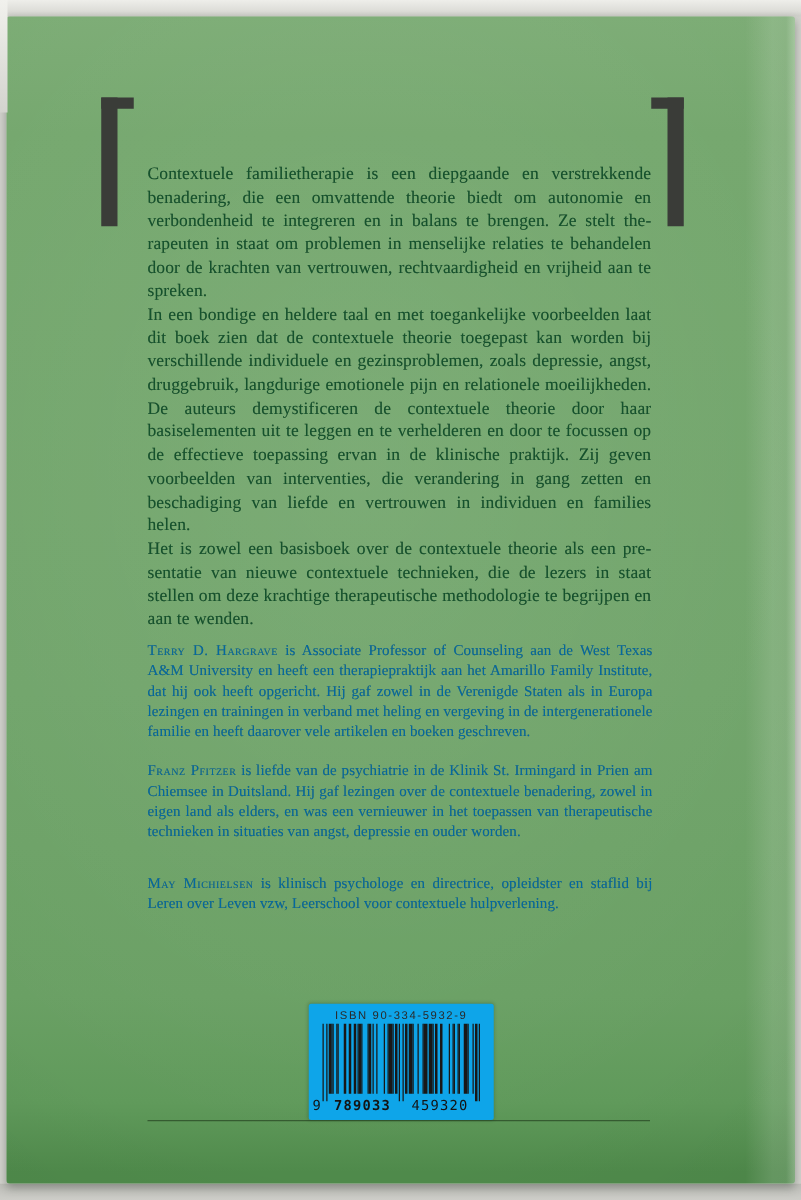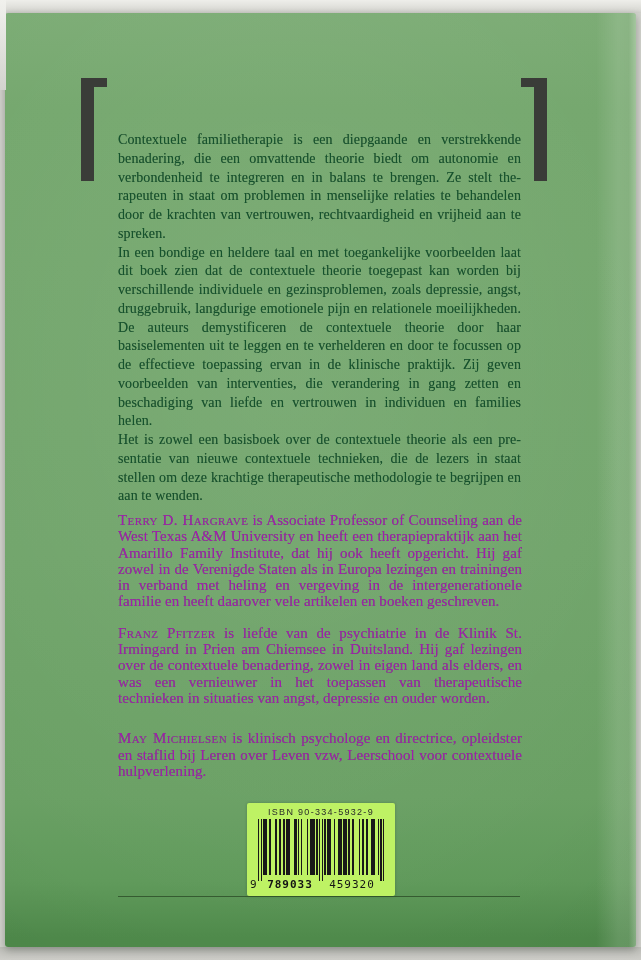--- a/index.html
+++ b/index.html
@@ -38,35 +38,35 @@
 
   
   .blurb{position:absolute;left:118px;top:91px;width:403px;
     font-size:14px;line-height:18.75px;text-align:justify;
     color:#14532d;letter-spacing:0.1px;
     text-shadow:0 0 0.5px rgba(60,74,54,0.55);margin-top:40px;}
   .blurb p{margin:0;}
 
   
   .bios{position:absolute;left:118px;top:512px;width:404px;
-    font-size:15px;line-height:16.3px;text-align:justify;
-    color:#a21caf;letter-spacing:0.1px;
+    font-size:12px;line-height:16.3px;text-align:justify;
+    color:#0369a1;letter-spacing:0.1px;
     text-shadow:0 0 0.5px rgba(62,76,56,0.5);}
   .bios p{margin:0 0 15px 0;}
   .bios p.gap-lg{margin-bottom:24px;}
   .bios p:last-child{margin-bottom:0;}
   .bio-name{font-variant:small-caps;letter-spacing:0.4px;}
 
   
   .divider{position:absolute;left:118px;top:896px;width:402px;height:1px;
     background:rgba(22,44,18,0.55);}
 
   
   .label{position:absolute;left:247px;top:803px;width:148px;height:93px;
-    background:#bef264;border-radius:2px;z-index:3;
+    background:#0ea5e9;border-radius:2px;z-index:3;
     box-shadow:0 0 3px rgba(20,30,20,0.25);}
   .isbn{margin-top:4px;text-align:center;white-space:nowrap;
     font-family:"Liberation Sans", sans-serif;font-size:9px;
     letter-spacing:1.3px;color:#2a2a2a;}
   .bars{width:126px;height:62px;margin:2px auto 0 auto;
     display:flex;align-items:flex-start;}
   .bars i{flex:1;height:56px;display:block;}
   .bars i.b{background:#181818;}
   .bars i.b.t{height:62px;}
   .digits{position:relative;height:13px;margin-top:-3px;

